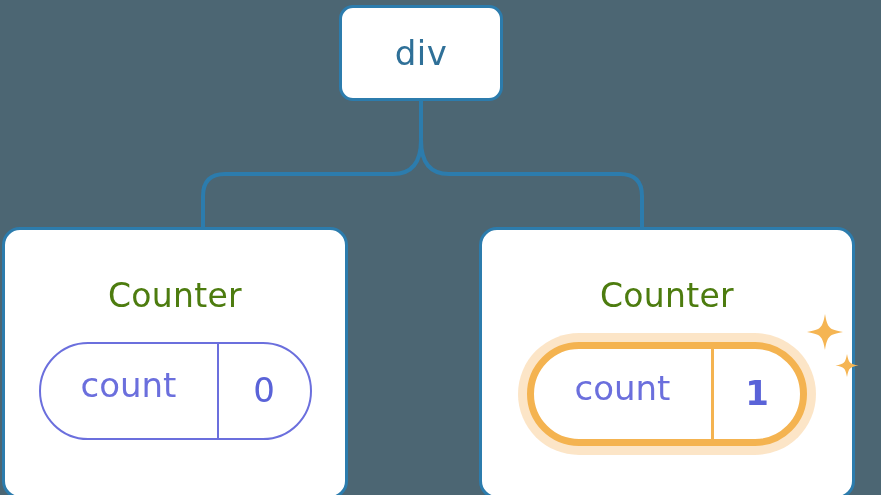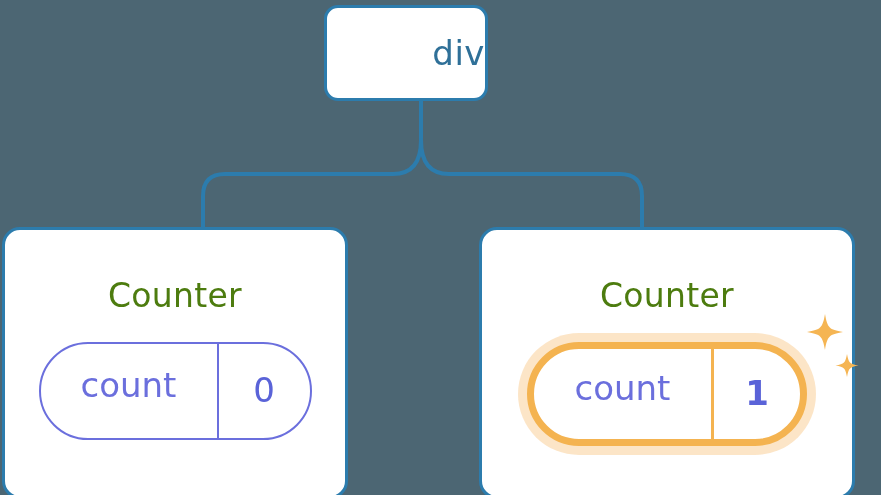--- a/index.html
+++ b/index.html
@@ -34,27 +34,27 @@
   
   .node {
     position: absolute;
     background: #ffffff;
     border: 3px solid #2c7cad;
     border-radius: 14px;
     box-sizing: border-box;
   }
 
   #node-div {
-    left: 324px;
+    left: 339px;
     top: 5px;
     width: 164px;
     height: 96px;
     display: flex;
     align-items: center;
-    justify-content: flex-end;
+    justify-content: center;
   }
   .div-label {
     font-size: 34px;
     color: #2f7098;
     letter-spacing: 0.5px;
   }
 
   .card {
     display: flex;
     flex-direction: column;

